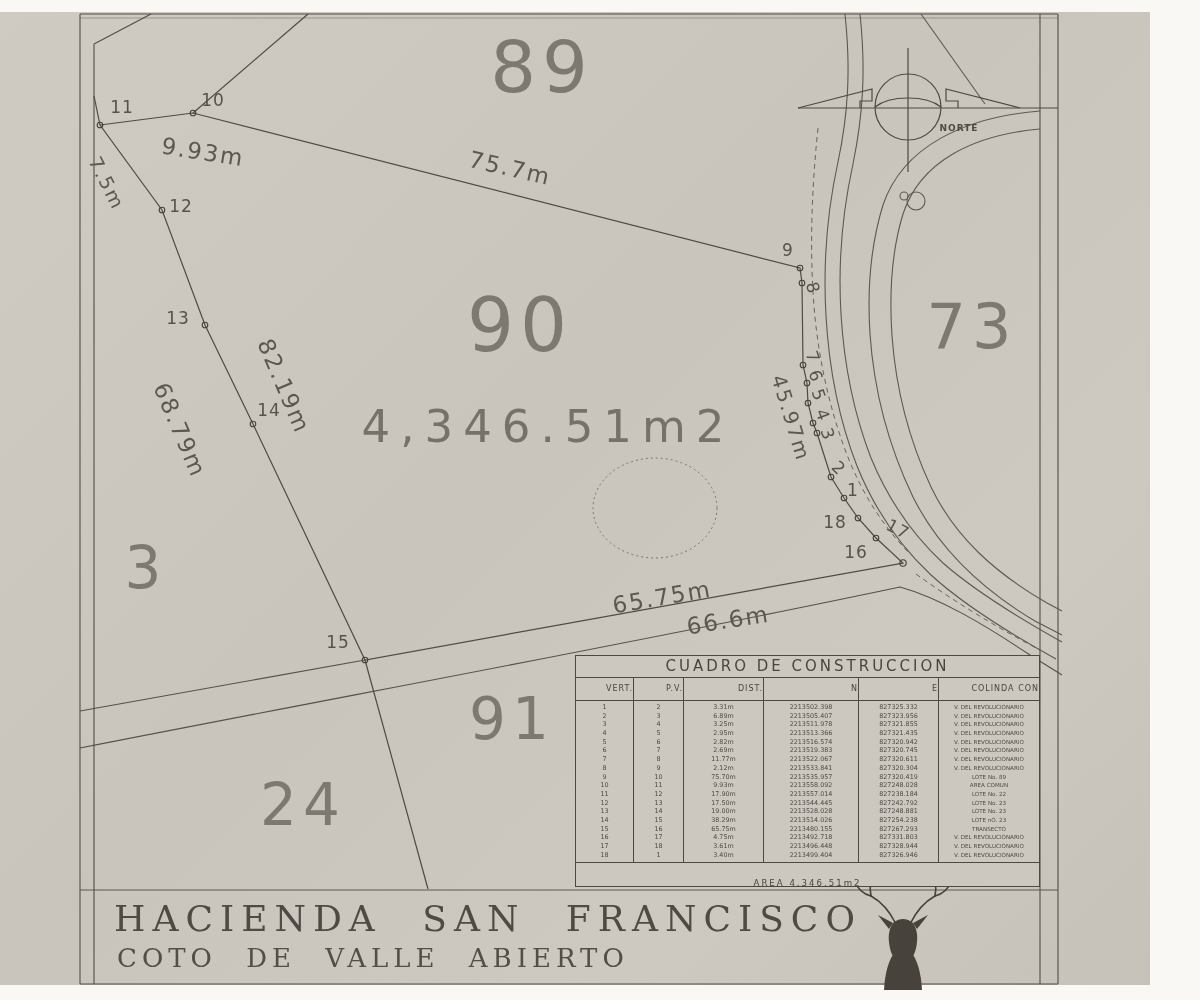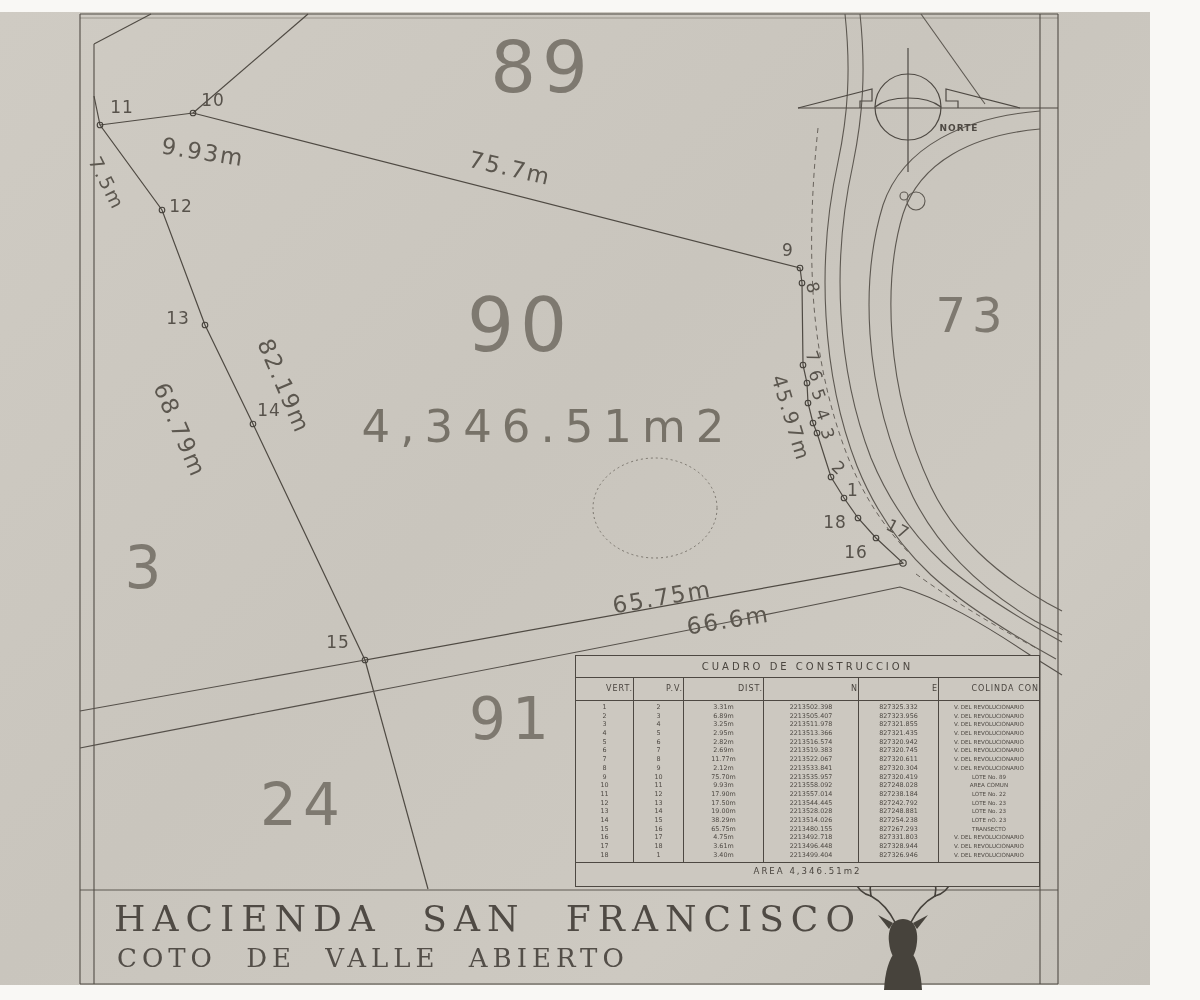--- a/index.html
+++ b/index.html
@@ -26,37 +26,37 @@
     font-size:9px;font-weight:bold;letter-spacing:1px;color:#4e4943;
   }
   
   .table-wrap{
     position:absolute;left:575px;top:655px;width:465px;height:232px;
     background:#ccc8c0;border:1.4px solid #4d4842;box-sizing:border-box;
     color:#4a453f;
   }
   .t-title{
     height:21px;line-height:21px;text-align:center;
-    font-size:10px;letter-spacing:3px;border-bottom:1.2px solid #4d4842;
+    font-size:15px;letter-spacing:3px;border-bottom:1.2px solid #4d4842;
   }
   .t-head{display:flex;height:22px;border-bottom:1.2px solid #4d4842;}
   .t-head div{
     box-sizing:border-box;border-right:1px solid #4d4842;
     font-size:8px;letter-spacing:1px;text-align:right;line-height:22px;
   }
   .t-head div:last-child{border-right:none;}
   .t-body{display:flex;height:161px;}
   .t-col{box-sizing:border-box;border-right:1px solid #4d4842;padding-top:2px;}
   .t-col:last-child{border-right:none;}
   .t-line{height:8.7px;line-height:8.7px;font-size:6.4px;text-align:center;
     color:#4f4a44;letter-spacing:0px;overflow:hidden;}
   .col0{width:58px}.col1{width:50px}.col2{width:80px}
   .col3{width:95px}.col4{width:80px}.col5{width:100px}
   .t-col.c5 .t-line{font-size:5.6px;}
-  .t-foot{border-top:1.2px solid #4d4842;text-align:center;padding-top:2px;}
+  .t-foot{border-top:1.2px solid #4d4842;text-align:center;padding-top:14px;}
   .t-foot div{font-size:8.6px;letter-spacing:2px;line-height:12px;color:#4a453f;}
   
   .title1{
     position:absolute;left:114px;top:898px;
     font-family:"DejaVu Serif",serif;font-size:36px;color:#4f4a44;
     letter-spacing:7px;word-spacing:22px;white-space:nowrap;
   }
   .title2{
     position:absolute;left:117px;top:943px;
     font-family:"DejaVu Serif",serif;font-size:26px;color:#534e48;
@@ -172,21 +172,21 @@
       <path d="M 913 923 L 928 915 L 917 929 Z"></path>
       <path d="M 884 990 C 885 972 889 958 896 951 L 910 951
                C 917 958 921 972 922 990 Z"></path>
     </g>
   </g>
 </svg>
 
 <div id="lot-layer">
     <div class="abs lot" style="left: 542px; top: 67px; font-size: 72px; transform: translate(-50%, -50%) rotate(0deg);">89</div>
     <div class="abs lot" style="left: 520px; top: 325px; font-size: 74px; transform: translate(-50%, -50%) rotate(0deg);">90</div>
-    <div class="abs lot" style="left: 972px; top: 315px; font-size: 48px; transform: translate(-50%, -50%) rotate(0deg);">73</div>
+    <div class="abs lot" style="left: 972px; top: 326px; font-size: 62px; transform: translate(-50%, -50%) rotate(0deg);">73</div>
     <div class="abs lot" style="left: 512px; top: 719px; font-size: 58px; transform: translate(-50%, -50%) rotate(0deg);">91</div>
     <div class="abs lot" style="left: 303px; top: 805px; font-size: 58px; transform: translate(-50%, -50%) rotate(0deg);">24</div>
     <div class="abs lot" style="left: 146px; top: 568px; font-size: 58px; transform: translate(-50%, -50%) rotate(0deg);">3</div>
   </div>
 <div id="measure-layer">
     <div class="abs measure" style="left: 203px; top: 152px; font-size: 23px; transform: translate(-50%, -50%) rotate(9deg);">9.93m</div>
     <div class="abs measure" style="left: 107px; top: 183px; font-size: 19px; transform: translate(-50%, -50%) rotate(63deg);">7.5m</div>
     <div class="abs measure" style="left: 510px; top: 168px; font-size: 23px; transform: translate(-50%, -50%) rotate(13deg);">75.7m</div>
     <div class="abs measure" style="left: 284px; top: 386px; font-size: 23px; transform: translate(-50%, -50%) rotate(67deg);">82.19m</div>
     <div class="abs measure" style="left: 180px; top: 430px; font-size: 23px; transform: translate(-50%, -50%) rotate(67deg);">68.79m</div>

